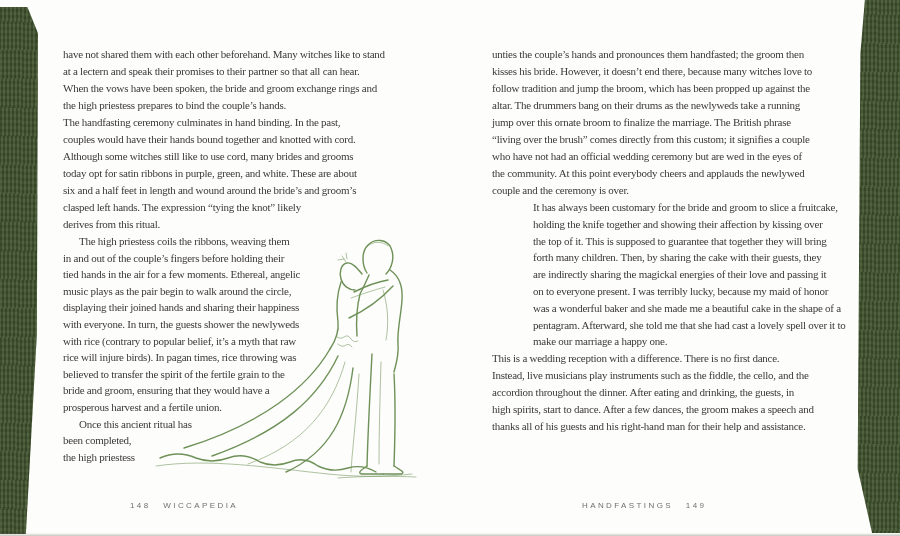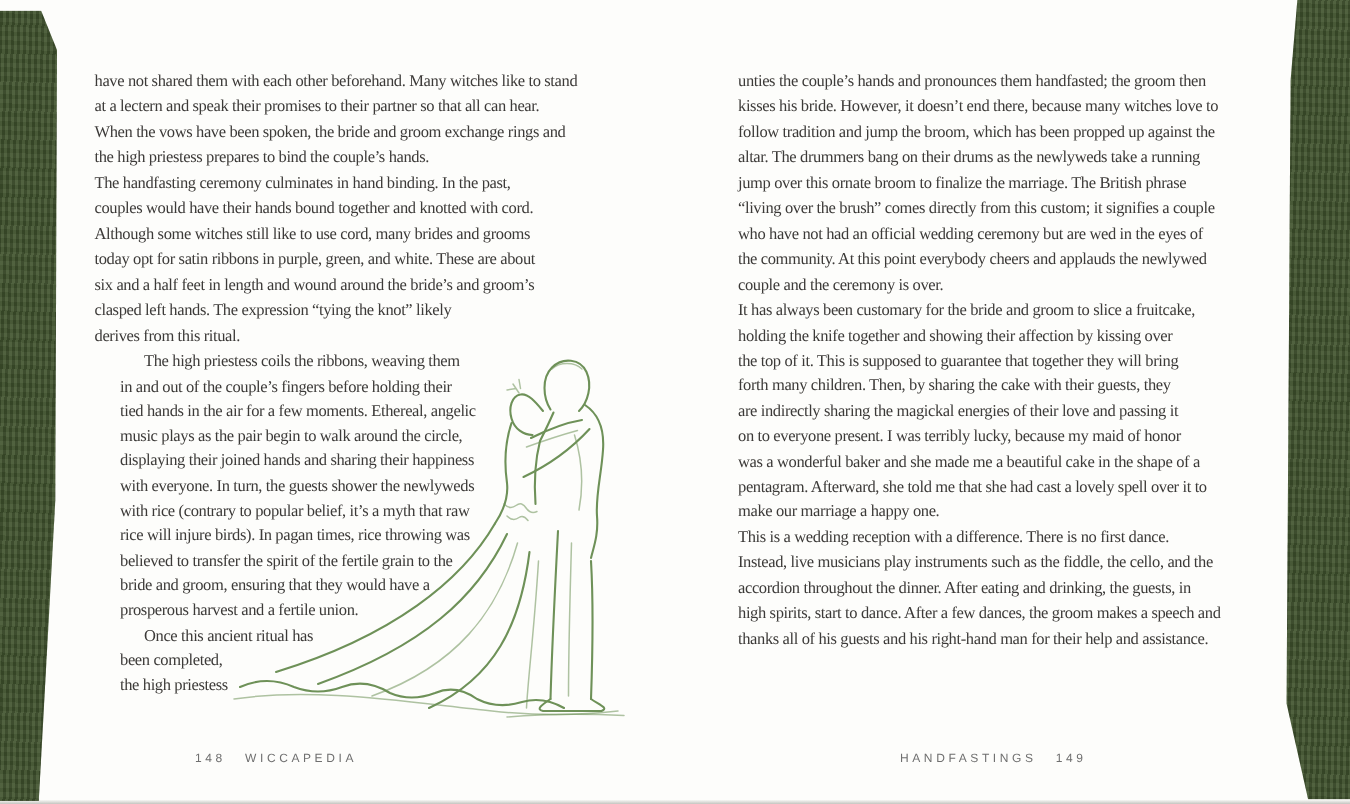--- a/index.html
+++ b/index.html
@@ -19,36 +19,36 @@
   .cover-right{right:0;top:0;bottom:3px;width:45px;
     clip-path:polygon(22% 0,100% 0,100% 100%,38% 100%,6% 88%,12% 10%);}
   .bottom-edge{position:absolute;left:0;right:0;bottom:0;height:3px;
     background:linear-gradient(to bottom, rgba(150,150,143,.0), rgba(150,150,143,.55));}
 
   
   .page{position:absolute;color:#3c3a38;font-size:11px;letter-spacing:-0.25px;}
   .page-left{left:63px;top:46px;width:386px;}
   .page-right{left:492px;top:46px;width:370px;}
   .body-text{white-space:pre-line;line-height:17px;margin:0;}
-  .body-text.tight{line-height:16.6px;margin-left:17px;}
-  .body-text.cake{line-height:16.8px;}
+  .body-text.tight{line-height:16.6px;}
+  .body-text.cake{line-height:16.8px;margin-left:41px;}
   .heading{
     font-family:"Liberation Sans", sans-serif;
     font-size:11.5px;font-weight:bold;color:#4aa23a;
     letter-spacing:5px;word-spacing:7px;margin:11px 0 7px 0;
   }
   .heading.first{margin-top:10px;}
 
   .running-foot{
     position:absolute;top:501px;width:220px;
     font-family:"Liberation Sans", sans-serif;font-size:8px;
     letter-spacing:2.4px;word-spacing:8px;color:#6f6f6f;
   }
   .foot-left{left:130px;}
-  .foot-right{left:600px;}
+  .foot-right{left:582px;}
 
   
   .illustration{position:absolute;left:150px;top:232px;width:330px;height:250px;}
   .illustration path{fill:none;stroke:#6e9158;stroke-width:1.4;
     stroke-linecap:round;stroke-linejoin:round;}
   .illustration path.light{stroke-width:1;opacity:.55;}
 </style>
 </head>
 <body>
 

